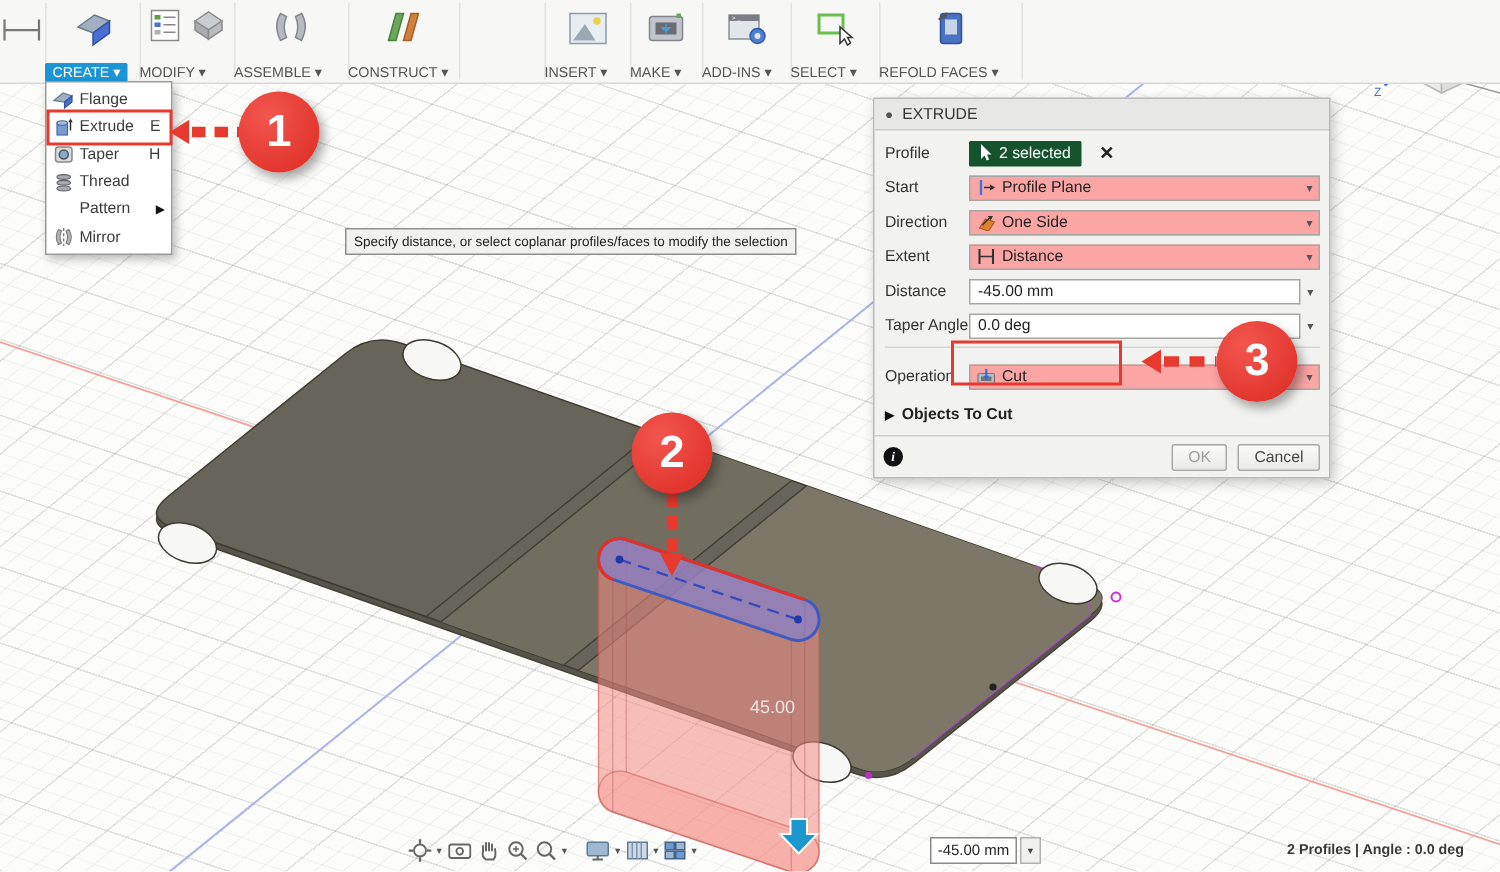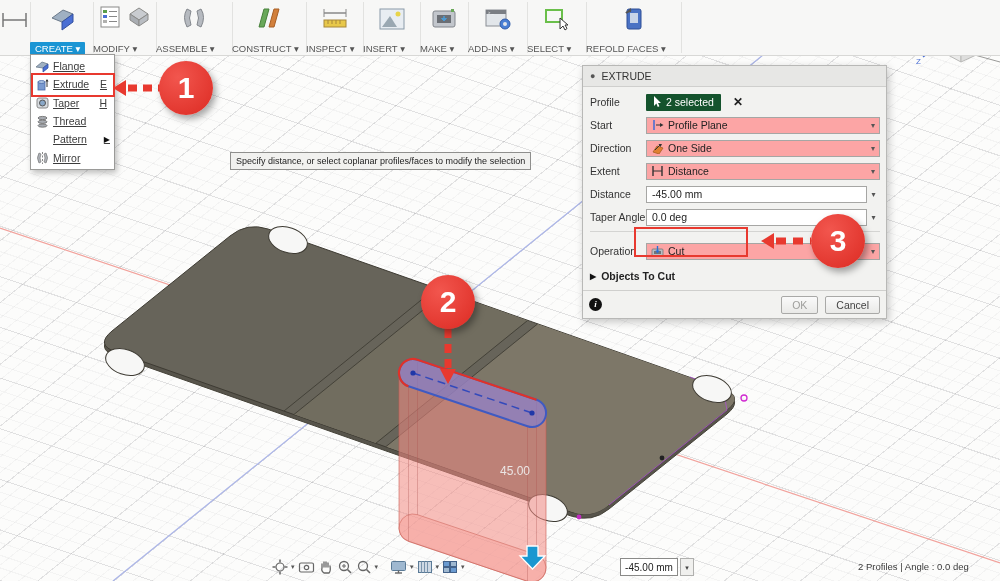--- a/index.html
+++ b/index.html
@@ -19,21 +19,21 @@
   #toolbar{position:absolute;left:0;top:0;width:1000px;height:55px;background:#f7f7f6;
     border-bottom:1px solid #d8d8d6;z-index:10;}
   .vsep{position:absolute;top:2px;bottom:2px;width:1px;background:#e2e2e0;}
   .tbg{position:absolute;top:0;height:55px;}
   .tbg-icons{height:38px;display:flex;align-items:center;justify-content:center;gap:6px;}
   .tbg-label{font-size:9.5px;color:#555;height:14px;line-height:13px;white-space:nowrap;}
   .tbg-label.active{display:inline-block;background:#1b95d4;color:#fff;padding:0 5px;border-radius:1px;}
   
   #create-menu{position:absolute;left:30px;top:54px;width:83px;background:#fff;
     border:1px solid #9a9a98;box-shadow:2px 3px 6px rgba(0,0,0,0.25);z-index:20;padding:2px 0;}
-  .menu-item{display:flex;align-items:center;height:18.3px;padding-left:4px;font-size:10.5px;color:#3c3c3c;text-decoration:underline;}
+  .menu-item{display:flex;align-items:center;height:18.3px;padding-left:4px;font-size:10.5px;color:#3c3c3c;}
   .menu-item .mi-icon{width:15px;height:13px;margin-right:3px;flex:none;}
   .menu-item .mi-label{flex:1;text-align:left;white-space:nowrap;}
   .menu-item .mi-short{margin-right:7px;font-size:10.5px;color:#3c3c3c;}
   .menu-item .mi-sub{margin-right:4px;font-size:8px;color:#111;}
   
   #tooltip{position:absolute;left:230px;top:152px;height:16px;line-height:16px;padding:0 5px;
     background:#f1f1ef;border:1px solid #8f8f8d;font-size:9px;color:#222;z-index:6;white-space:nowrap;}
   
   #dialog{position:absolute;left:582px;top:65px;width:305px;background:#f2f2f0;
     border:1px solid #b8b8b6;box-shadow:2px 3px 8px rgba(0,0,0,0.22);z-index:12;box-sizing:border-box;}
@@ -75,21 +75,21 @@
   
   #viewcube{position:absolute;left:913px;top:0;z-index:6;}
   
   #navbar{position:absolute;left:272px;top:556px;height:22px;display:flex;align-items:center;gap:3px;z-index:8;}
   .nav-caret{font-size:7px;color:#555;}
   #dist-box{position:absolute;left:620px;top:558px;width:56px;height:16px;border:1px solid #8a8a88;
     background:#fff;font-size:10px;color:#222;text-align:center;z-index:8;padding:0;
     font-family:"Liberation Sans",sans-serif;}
   #dist-caret{position:absolute;left:680px;top:558px;width:14px;height:18px;background:#f0f0ee;
     border:1px solid #b0b0ae;font-size:7px;color:#444;text-align:center;line-height:18px;z-index:8;box-sizing:border-box;}
-  #status-info{position:absolute;left:858px;top:561px;font-size:9.5px;font-weight:normal;color:#3a3a3a;z-index:8;white-space:nowrap;}
+  #status-info{position:absolute;left:858px;top:561px;font-size:9.5px;font-weight:bold;color:#3a3a3a;z-index:8;white-space:nowrap;}
 </style>
 </head>
 <body>
 
 <div id="viewport"></div>
 
 <svg id="scene" width="1000" height="526" viewBox="0 0 1000 526">
 
   <line x1="0" y1="173" x2="1000" y2="508" stroke="#f2a29c" stroke-width="1.2"></line>
   <line x1="763" y1="0" x2="113" y2="526" stroke="#aab4e8" stroke-width="1.2"></line>
@@ -206,37 +206,20 @@
   <div class="tbg" style="left:232px;width:74px">
     <div class="tbg-icons">
       <svg width="30" height="28">
           <polygon points="5,22 10,4 15,4 10,22" fill="#6aa85a" stroke="#47813a"></polygon>
         <polygon points="15,22 20,4 25,4 20,22" fill="#d2803c" stroke="#a85e24"></polygon>
         </svg>
     </div>
     <span class="tbg-label">CONSTRUCT ▾</span>
   </div>
 
-  <div class="tbg" style="left:306px;width:57px">
-    <div class="tbg-icons">
-      <svg width="28" height="26">
-          <line x1="3" y1="7" x2="25" y2="7" stroke="#888" stroke-width="1.5"></line>
-        <line x1="3" y1="3" x2="3" y2="11" stroke="#888"></line>
-          <line x1="25" y1="3" x2="25" y2="11" stroke="#888"></line>
-        <rect x="3" y="14" width="22" height="7" fill="#e8c84a" stroke="#a8883a"></rect>
-        <g stroke="#a8883a">
-            <line x1="7" y1="14" x2="7" y2="18"></line>
-            <line x1="11" y1="14" x2="11" y2="18"></line>
-        <line x1="15" y1="14" x2="15" y2="18"></line>
-            <line x1="19" y1="14" x2="19" y2="18"></line>
-          </g>
-        </svg>
-    </div>
-    <span class="tbg-label">INSPECT ▾</span>
-  </div>
 
   <div class="tbg" style="left:363px;width:57px">
     <div class="tbg-icons">
       <svg width="28" height="26">
           <rect x="2" y="3" width="24" height="20" fill="#e8edf2" stroke="#8a9aa8"></rect>
         <polygon points="4,21 12,10 19,21" fill="#9aa8b2"></polygon>
           <circle cx="20" cy="8" r="2.5" fill="#e8d44a"></circle>
         </svg>
     </div>
     <span class="tbg-label">INSERT ▾</span>

